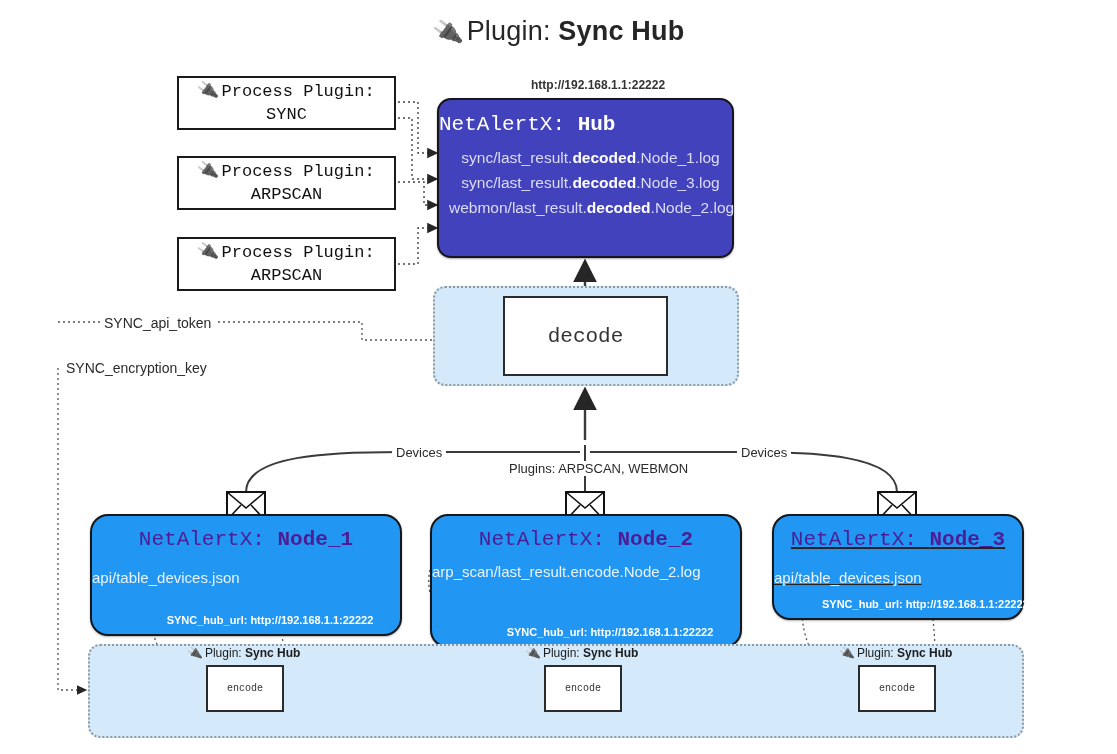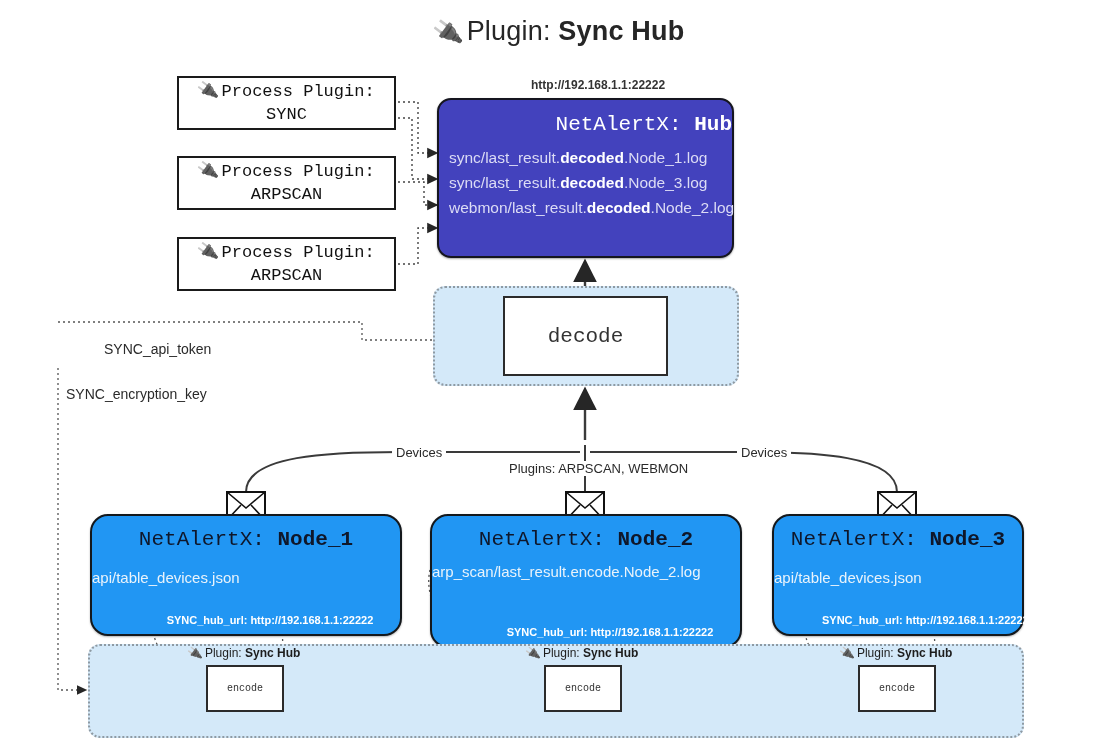--- a/index.html
+++ b/index.html
@@ -30,24 +30,24 @@
   .procbox .l1 .plug{font-family:"Liberation Sans",sans-serif;margin-right:2px;display:inline-block;transform:rotate(-8deg);}
   .procbox .l2{white-space:nowrap;}
 
   
   .hub{
     position:absolute;background:#4342bd;border:2px solid #15151f;border-radius:14px;
     box-sizing:border-box;box-shadow:0 1px 2px rgba(0,0,0,.35);
   }
   .hub .hubtitle{
     font-family:"Liberation Mono","DejaVu Sans Mono",monospace;
-    font-size:21px;color:#ffffff;text-align:right;margin-top:13px;white-space:nowrap;
+    font-size:21px;color:#ffffff;text-align:left;margin-top:13px;white-space:nowrap;
   }
   .hub .hubtitle b{font-weight:bold;}
-  .hub .loglines{margin-top:9px;padding-left:10px;}
+  .hub .loglines{margin-top:9px;padding-left:10px;text-align:center;}
   .hub .logline{
     font-size:15.5px;color:#dcdcf5;line-height:25px;white-space:nowrap;
   }
   .hub .logline b{color:#ffffff;font-weight:bold;}
   .huburl{
     position:absolute;font-size:12px;color:#333;font-weight:bold;white-space:nowrap;
   }
 
   
   .dotbox{
@@ -62,42 +62,42 @@
   .decode{font-size:21px;}
   .encodelbl{font-size:10px;}
 
   
   .node{
     position:absolute;background:#2196f3;border:2px solid #14181c;border-radius:18px;
     box-sizing:border-box;box-shadow:0 1px 2px rgba(0,0,0,.3);
   }
   .node .ntitle{
     font-family:"Liberation Mono","DejaVu Sans Mono",monospace;
-    font-size:21px;color:#0f172a;text-align:center;margin-top:12px;white-space:nowrap;
+    font-size:21px;color:#4c1d95;text-align:center;margin-top:12px;white-space:nowrap;
   }
   .node .ntitle b{font-weight:bold;}
   .node .nline{
     font-size:15px;color:#e9f3fb;text-align:left;line-height:26px;white-space:nowrap;
   }
   .node .nfoot{
     position:absolute;left:0;right:0;bottom:8px;text-align:center;
     font-size:11px;color:#ffffff;font-weight:bold;white-space:nowrap;margin-left:48px;
   }
 
   
   .envelope{position:absolute;width:40px;height:30px;}
 
   
   .edgelabel{
     position:absolute;font-size:13px;color:#2a2a2a;background:#ffffff;
     padding:0 4px;white-space:nowrap;
   }
   .varlabel{
     position:absolute;font-size:14px;color:#2a2a2a;background:#ffffff;
-    padding:0 4px;white-space:nowrap;margin-top:26px;
+    padding:0 4px;white-space:nowrap;
   }
   .plugtag{
     position:absolute;font-size:12px;color:#1d1d1d;white-space:nowrap;
   }
   .plugtag .plug{display:inline-block;transform:rotate(-8deg);margin-right:2px;}
   .plugtag b{font-weight:bold;}
 </style>
 </head>
 <body>
 
@@ -226,21 +226,21 @@
     </div>
     <div class="nline" style="margin-top:8px;">arp_scan/last_result.encode.Node_2.log</div>
     <div class="nfoot">SYNC_hub_url: http://192.168.1.1:22222</div>
   </div>
 
   <svg class="envelope" style="left:877px;top:491px;" viewBox="0 0 40 30">
     <rect x="1" y="1" width="38" height="28" fill="#fff" stroke="#111" stroke-width="2"></rect>
     <path d="M1,1 L20,17 L39,1" fill="none" stroke="#111" stroke-width="1.6"></path>
     <path d="M1,29 L15,14 M39,29 L25,14" fill="none" stroke="#111" stroke-width="1.6"></path>
   </svg>
-  <div class="node" style="left:772px;top:514px;width:252px;height:122px;">
+  <div class="node" style="left:772px;top:514px;width:252px;height:106px;text-decoration:underline;">
     <div class="ntitle">
       <span>NetAlertX:</span>
       <b>Node_3</b>
     </div>
     <div class="nline" style="margin-top:14px;">api/table_devices.json</div>
     <div class="nfoot">SYNC_hub_url: http://192.168.1.1:22222</div>
   </div>
 
   <div class="dotbox" style="left:88px;top:644px;width:936px;height:94px;"></div>
 

